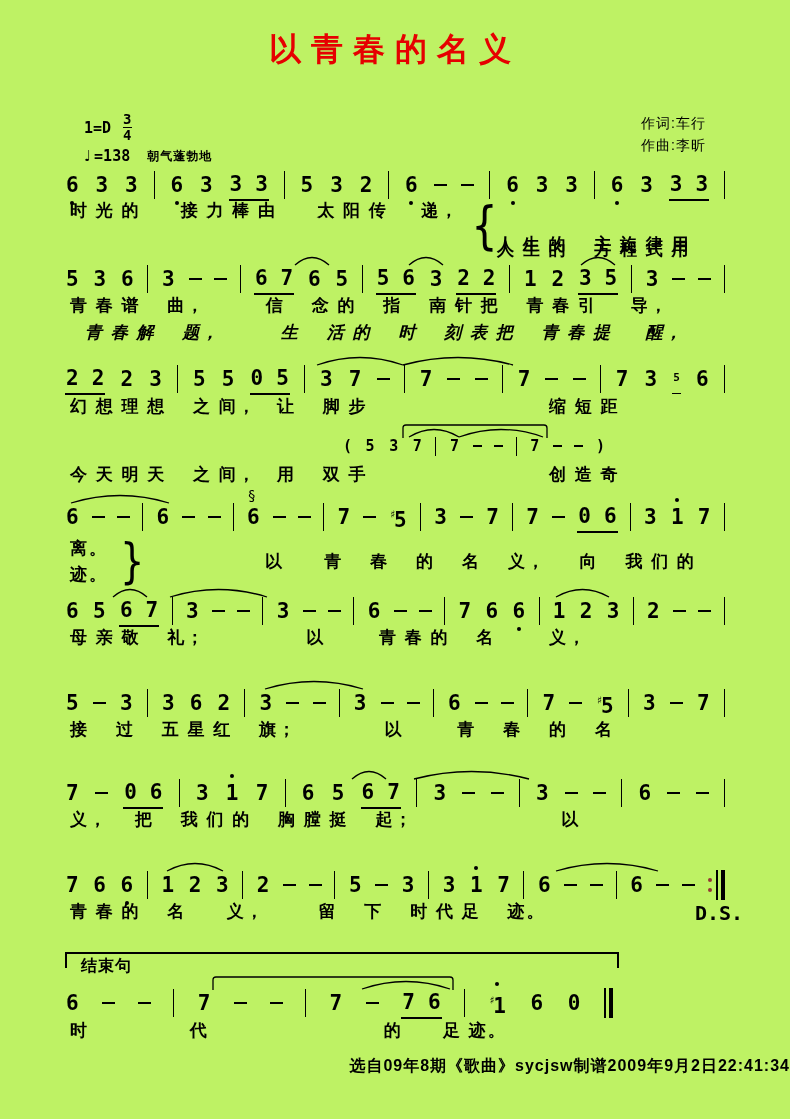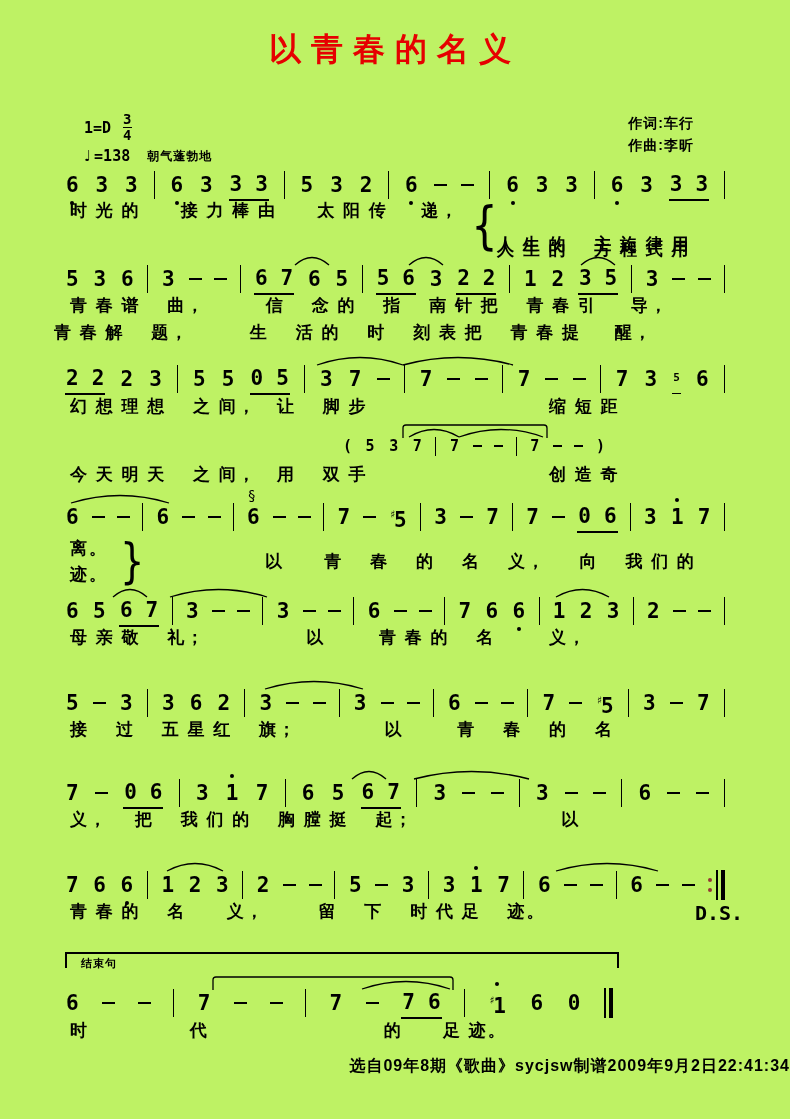--- a/index.html
+++ b/index.html
@@ -11,21 +11,21 @@
   .subtitle{position:absolute;top:98px;left:0;width:100%;text-align:center;
             font-size:17px;font-weight:bold;letter-spacing:2px;}
   .meta-left{position:absolute;left:84px;top:112px;font-family:"DejaVu Sans Mono",monospace;
              font-weight:bold;font-size:15px;}
   .keyline{display:flex;align-items:center;gap:12px;}
   .frac{display:inline-flex;flex-direction:column;text-align:center;font-size:14px;line-height:15px;}
   .frac .den{border-top:1px solid #000;}
   .tempoline{display:flex;align-items:center;gap:3px;margin-top:4px;font-family:"DejaVu Sans",sans-serif;}
   .tempoline .tv{font-family:"DejaVu Sans Mono",monospace;}
   .mood{font-family:"Liberation Sans",sans-serif;font-size:12px;font-weight:bold;margin-left:14px;letter-spacing:1px;}
-  .meta-right{position:absolute;right:96px;top:112px;font-size:14px;font-weight:bold;line-height:22px;letter-spacing:1px;}
+  .meta-right{position:absolute;right:84px;top:112px;font-size:14px;font-weight:normal;line-height:22px;letter-spacing:1px;}
   
   .notes-row{position:absolute;display:flex;justify-content:space-between;align-items:center;height:34px;
              font-family:"DejaVu Sans Mono",monospace;font-weight:bold;font-size:21px;}
   .notes-row .note{position:relative;line-height:30px;padding:0 1px;}
   .bar{width:1px;height:28px;background:#000;}
   .dash{width:13px;height:2px;background:#000;}
   .beam{display:flex;gap:11px;align-items:center;border-bottom:2px solid #000;align-self:center;}
   .hidot{position:absolute;top:-4px;left:50%;transform:translateX(-50%);width:4px;height:4px;border-radius:50%;background:#000;}
   .lodot{position:absolute;bottom:-5px;left:50%;transform:translateX(-50%);width:4px;height:4px;border-radius:50%;background:#000;}
   .sharp{font-size:11px;vertical-align:9px;margin-right:-2px;}
@@ -43,21 +43,21 @@
   .notes-row.small{font-size:15px;height:24px;}
   .notes-row.small .bar{height:19px;}
   .notes-row.small .dash{width:9px;}
   .notes-row.small .note{line-height:22px;}
   .notes-row.small .paren{font-size:15px;line-height:22px;}
   
   .lyrics-row{position:absolute;font-size:17px;font-weight:bold;letter-spacing:2px;white-space:pre;line-height:22px;}
   .brace{position:absolute;font-weight:normal;font-family:"DejaVu Sans",sans-serif;transform:scaleX(.8);}
   .lbl{position:absolute;font-family:"DejaVu Sans Mono",monospace;font-weight:bold;font-size:20px;}
   .endbox{position:absolute;height:14px;border-top:2px solid #000;border-left:2px solid #000;border-right:2px solid #000;}
-  .endbox span{position:absolute;left:14px;top:2px;font-size:11px;font-weight:bold;letter-spacing:1px;}
+  .endbox span{position:absolute;left:14px;top:2px;font-size:16px;font-weight:bold;letter-spacing:1px;}
   .footer{position:absolute;top:1056px;left:0;width:100%;text-align:right;
           font-size:16px;font-weight:bold;letter-spacing:1px;}
 </style>
 </head>
 <body>
 
 <div id="page">
   <div class="title" style="color: rgb(230, 0, 0);">以青春的名义</div>
 
   <div class="meta-left">
@@ -154,21 +154,21 @@
           <span class="note">3</span>
           <span class="note">5</span>
         </span>
         <span class="bar"></span>
         <span class="note">3</span>
         <span class="dash"></span>
         <span class="dash"></span>
         <span class="bar"></span>
       </div>
       <div class="lyrics-row" style="top: 295px; left: 70px;">青 春 谱    曲，         信    念 的    指    南 针 把    青 春 引     导，</div>
-      <div class="lyrics-row" style="top: 322px; left: 54px;">青 春 解    题，         生    活 的    时    刻 表 把    青 春 提     醒，</div>
+      <div class="lyrics-row" style="top: 322px; left: 85px; font-style: italic;">青 春 解    题，         生    活 的    时    刻 表 把    青 春 提     醒，</div>
       <div class="notes-row" style="top: 362px; left: 65px; width: 660px;">
         <svg width="660" height="20" class="slurs">
           <path d="M 252 17 Q 295 2 338 17"></path>
           <path d="M 338 17 Q 393 2 448 17"></path>
         </svg>
         <span class="beam">
           <span class="note">2</span>
           <span class="note">2</span>
         </span>
         <span class="note">2</span>

